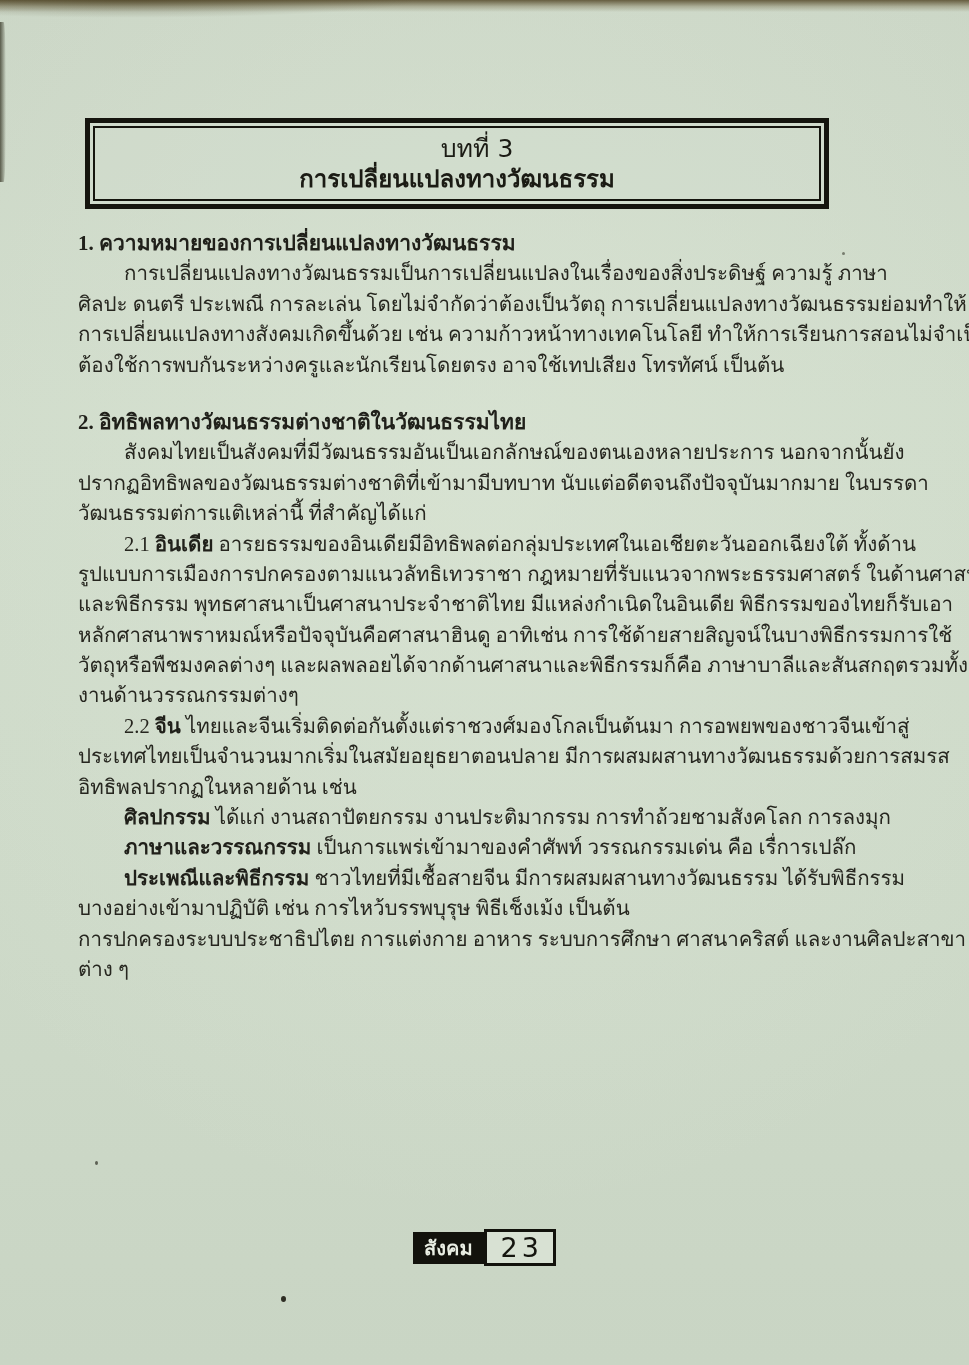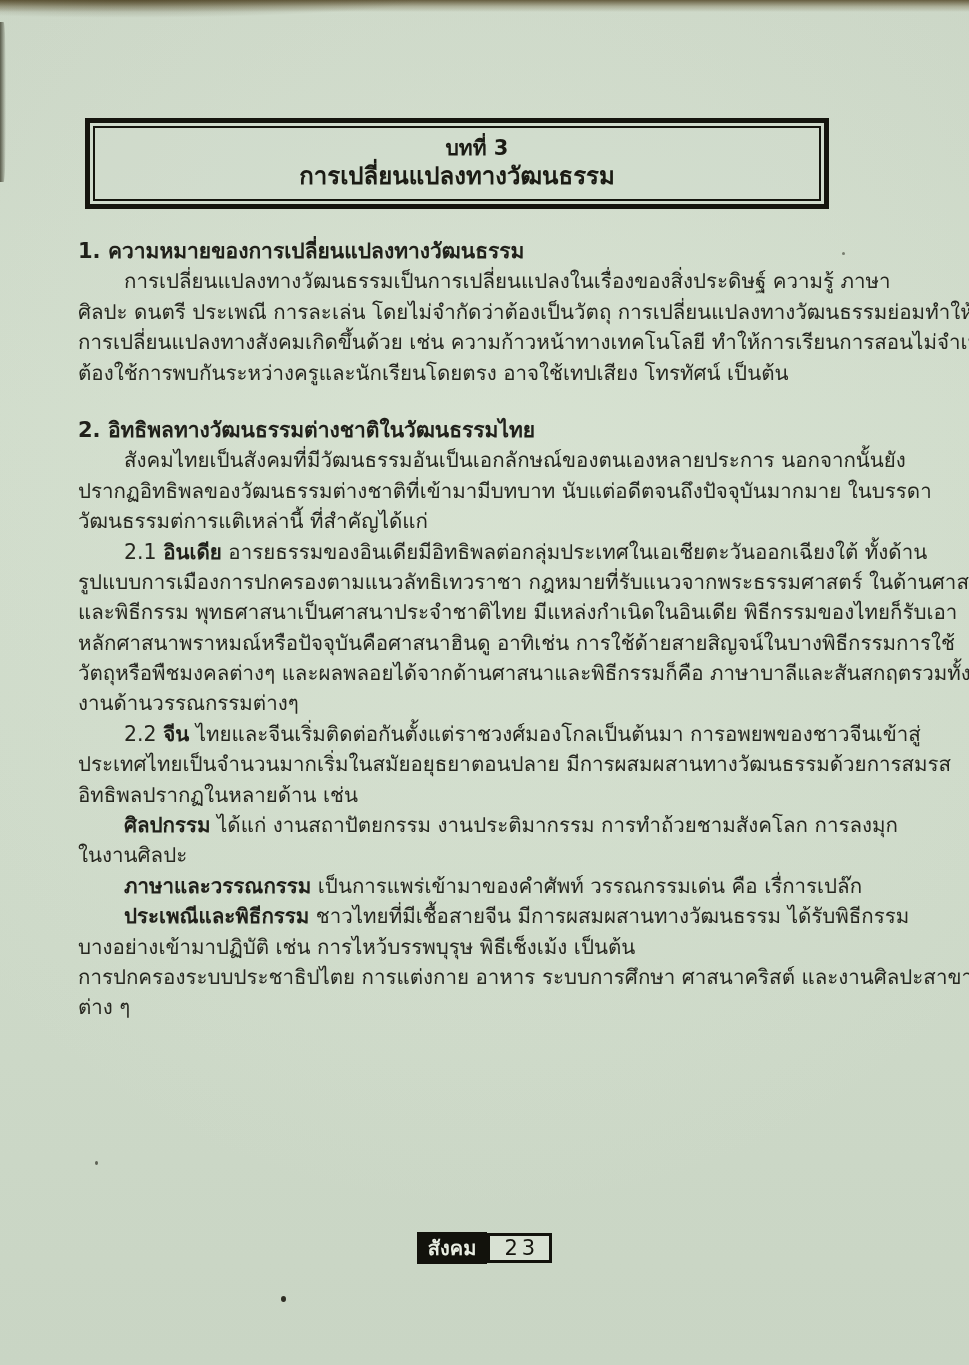--- a/index.html
+++ b/index.html
@@ -33,45 +33,45 @@
     border:5px solid #15150e;
     padding:3px;
     background:rgba(210,221,205,.35);
   }
   .titlebox-inner{
     box-sizing:border-box;width:100%;height:100%;
     border:2px solid #15150e;
     display:flex;flex-direction:column;align-items:center;justify-content:center;
     gap:1px;
   }
-  .chapter-no{font-size:21px;font-weight:bold;color:#1b1b14;line-height:1.2;margin-left:40px;}
+  .chapter-no{font-size:25px;font-weight:normal;color:#1b1b14;line-height:1.2;margin-left:40px;}
   .chapter-title{font-size:24px;font-weight:bold;color:#1b1b14;line-height:1.2;}
   .bodytext{
-    position:absolute;left:78px;top:236px;width:820px;
-    font-size:20.5px;line-height:30.4px;
+    position:absolute;left:78px;top:228px;width:820px;
+    font-size:20.5px;line-height:30.4px;font-family:Liberation Serif, serif;
   }
   .tl{height:30.4px;white-space:nowrap;}
   .tl.ind{padding-left:46px;}
   .tl.gap{margin-top:27px;}
   .tl.hd{font-weight:bold;font-size:21px;color:#20201a;}
   .tl b{font-weight:bold;color:#20201a;}
   .footer{
     position:absolute;left:0;right:0;top:1232px;
     display:flex;justify-content:center;
   }
   .badge{display:flex;align-items:center;height:31px;}
   .badge-label{
     background:#12120c;color:#e9eee3;
     font-weight:bold;font-size:20px;
     display:flex;align-items:center;
     padding:0 11px;
   }
   .badge-page{
     background:#d8e1d3;color:#15150f;
-    font-size:21px;letter-spacing:4px;
+    font-size:27px;letter-spacing:4px;
     display:flex;align-items:center;justify-content:center;
     padding:0 10px 0 14px;
     border:3px solid #12120c;
     box-sizing:border-box;min-width:58px;
   }
   .speck{position:absolute;background:#2d2d23;border-radius:50%;}
   .speck.s1{left:281px;top:1296px;width:5px;height:6px;}
   .speck.s2{left:95px;top:1161px;width:3px;height:4px;opacity:.7;}
   .speck.s3{left:842px;top:252px;width:3px;height:3px;opacity:.55;}
 </style>
@@ -104,21 +104,20 @@
       <div class="tl ind"><span>2.1  </span><b>อินเดีย</b><span>  อารยธรรมของอินเดียมีอิทธิพลต่อกลุ่มประเทศในเอเชียตะวันออกเฉียงใต้   ทั้งด้าน</span></div>
       <div class="tl"><span>รูปแบบการเมืองการปกครองตามแนวลัทธิเทวราชา   กฎหมายที่รับแนวจากพระธรรมศาสตร์   ในด้านศาสนา</span></div>
       <div class="tl"><span>และพิธีกรรม  พุทธศาสนาเป็นศาสนาประจำชาติไทย  มีแหล่งกำเนิดในอินเดีย  พิธีกรรมของไทยก็รับเอา</span></div>
       <div class="tl"><span>หลักศาสนาพราหมณ์หรือปัจจุบันคือศาสนาฮินดู   อาทิเช่น  การใช้ด้ายสายสิญจน์ในบางพิธีกรรมการใช้</span></div>
       <div class="tl"><span>วัตถุหรือพืชมงคลต่างๆ  และผลพลอยได้จากด้านศาสนาและพิธีกรรมก็คือ  ภาษาบาลีและสันสกฤตรวมทั้ง</span></div>
       <div class="tl"><span>งานด้านวรรณกรรมต่างๆ</span></div>
       <div class="tl ind"><span>2.2  </span><b>จีน</b><span>   ไทยและจีนเริ่มติดต่อกันตั้งแต่ราชวงศ์มองโกลเป็นต้นมา   การอพยพของชาวจีนเข้าสู่</span></div>
       <div class="tl"><span>ประเทศไทยเป็นจำนวนมากเริ่มในสมัยอยุธยาตอนปลาย   มีการผสมผสานทางวัฒนธรรมด้วยการสมรส</span></div>
       <div class="tl"><span>อิทธิพลปรากฏในหลายด้าน เช่น</span></div>
       <div class="tl ind"><b>ศิลปกรรม</b><span>  ได้แก่  งานสถาปัตยกรรม  งานประติมากรรม  การทำถ้วยชามสังคโลก  การลงมุก</span></div>
-      <div class="tl"><span>ในงานศิลปะ</span></div>
       <div class="tl ind"><b>ภาษาและวรรณกรรม</b><span>  เป็นการแพร่เข้ามาของคำศัพท์   วรรณกรรมเด่น คือ เรื่การเปล๊ก</span></div>
       <div class="tl ind"><b>ประเพณีและพิธีกรรม</b><span>  ชาวไทยที่มีเชื้อสายจีน   มีการผสมผสานทางวัฒนธรรม  ได้รับพิธีกรรม</span></div>
       <div class="tl"><span>บางอย่างเข้ามาปฏิบัติ เช่น การไหว้บรรพบุรุษ   พิธีเช็งเม้ง   เป็นต้น</span></div>
       <div class="tl"><span>การปกครองระบบประชาธิปไตย  การแต่งกาย  อาหาร  ระบบการศึกษา  ศาสนาคริสต์  และงานศิลปะสาขา</span></div>
       <div class="tl"><span>ต่าง ๆ</span></div>
     </div>
 
   <div class="footer">
     <div class="badge">
       <div class="badge-label">สังคม</div>

